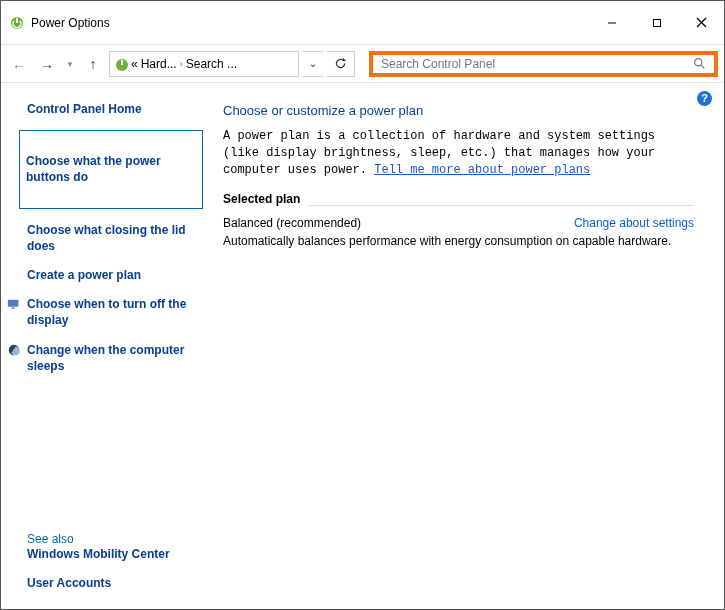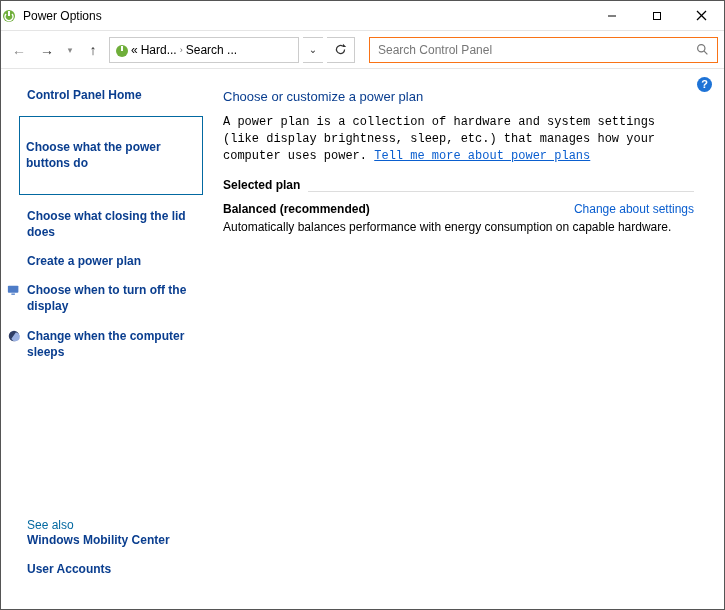--- a/index.html
+++ b/index.html
@@ -11,21 +11,22 @@
     color: #000;
     width: 725px;
     height: 610px;
     border: 1px solid #555;
     position: relative;
     overflow: hidden;
   }
   .titlebar {
     display: flex;
     align-items: center;
-    height: 30px;
+    height: 44px;
+    padding-left: 8px;
     border-bottom: 1px solid #e5e5e5;
   }
   .titlebar .title { margin-left: 6px; flex: 1; }
   .win-controls { display: flex; height: 100%; }
   .win-btn {
     width: 45px;
     display: flex;
     align-items: center;
     justify-content: center;
     font-size: 13px;
@@ -68,21 +69,21 @@
   }
   .refresh-btn {
     width: 28px; height: 26px;
     border: 1px solid #ccc; border-left:none;
     display:flex; align-items:center; justify-content:center;
     color:#333;
   }
   .searchbox {
     flex: 1;
     height: 26px;
-    border: 1px solid #f97316;
+    border: 4px solid #f97316;
     margin-left: 10px;
     display: flex;
     align-items: center;
     padding: 0 8px;
     color: #777;
   }
   .searchbox span { flex: 1; }
   .content {
     display: flex;
     height: calc(100% - 70px);
@@ -146,21 +147,21 @@
     margin-bottom: 10px;
     font-weight: bold;
   }
   .section-hdr .label { color:#000; margin-right: 8px;}
   .section-hdr .rule { flex:1; height:1px; background:#ddd;}
   .plan-row {
     display: flex;
     justify-content: space-between;
     align-items: baseline;
   }
-  .plan-name { font-weight: bold; text-align: right; }
+  .plan-name { font-weight: normal; text-align: right; }
   .change-link { color:#0a5ecf; text-decoration:none;}
   .plan-desc { margin-top: 4px; }
   
   .po-icon {
     width: 16px; height:16px; position: relative;
   }
   .po-icon svg { width:16px; height:16px;}
 </style>
 </head>
 <body>

